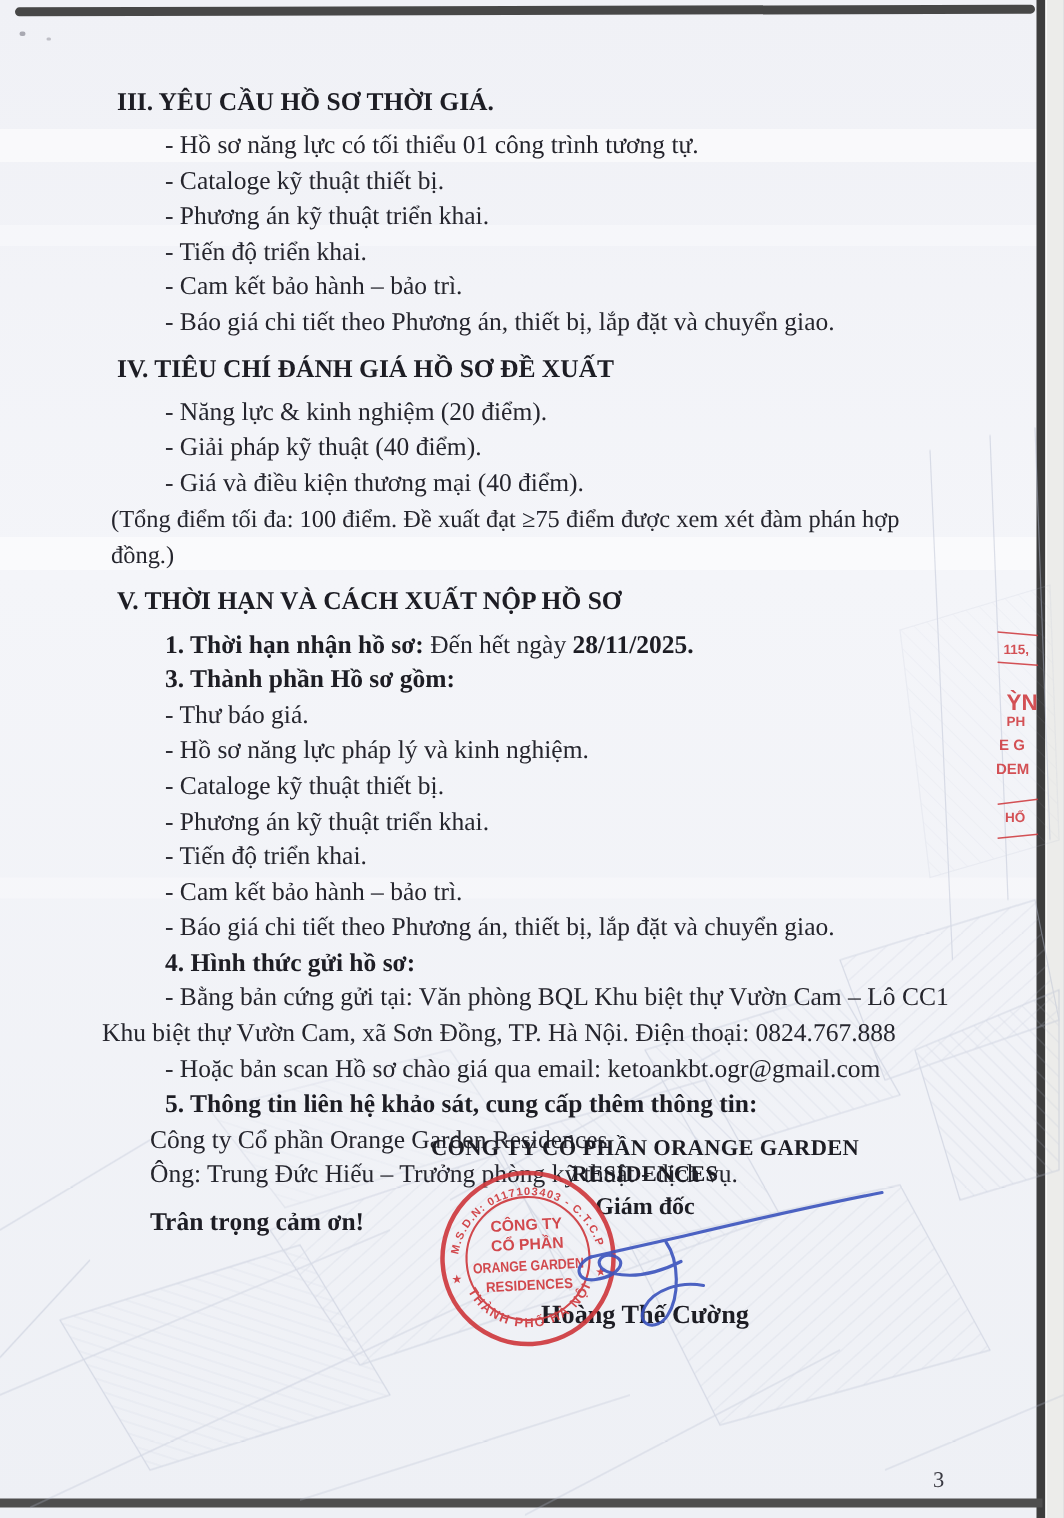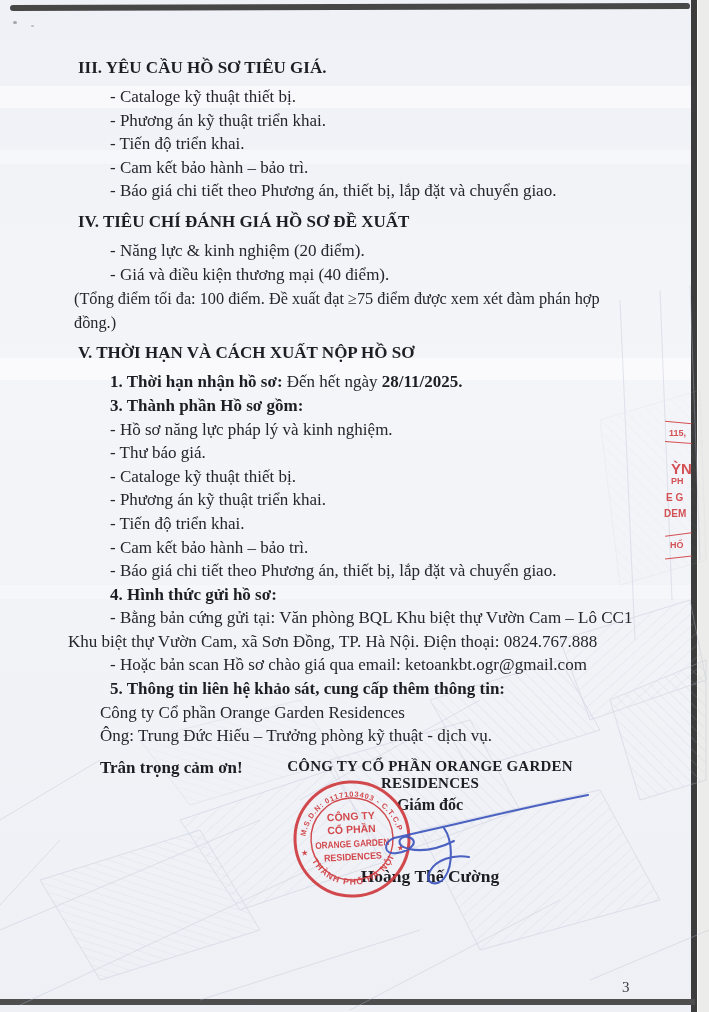--- a/index.html
+++ b/index.html
@@ -99,37 +99,39 @@
   <div class="band b4"></div>
   <div class="edge-top"></div>
   <div class="edge-right"></div>
   <div class="right-strip"></div>
   <div class="edge-bottom"></div>
   <div class="speck s1"></div>
   <div class="speck s2"></div>
 
   <div class="content">
 
-    <h3 class="first">III. YÊU CẦU HỒ SƠ TIÊU GIÁ.</h3>
+    <h3 class="first">III. YÊU CẦU HỒ SƠ THỜI GIÁ.</h3>
+    <p class="li">- Hồ sơ năng lực có tối thiểu 01 công trình tương tự.</p>
     <p class="li">- Cataloge kỹ thuật thiết bị.</p>
     <p class="li">- Phương án kỹ thuật triển khai.</p>
     <p class="li">- Tiến độ triển khai.</p>
     <p class="li">- Cam kết bảo hành – bảo trì.</p>
     <p class="li">- Báo giá chi tiết theo Phương án, thiết bị, lắp đặt và chuyển giao.</p>
 
     <h3>IV. TIÊU CHÍ ĐÁNH GIÁ HỒ SƠ ĐỀ XUẤT</h3>
     <p class="li">- Năng lực &amp; kinh nghiệm (20 điểm).</p>
+    <p class="li">- Giải pháp kỹ thuật (40 điểm).</p>
     <p class="li">- Giá và điều kiện thương mại (40 điểm).</p>
     <p class="note">(Tổng điểm tối đa: 100 điểm. Đề xuất đạt ≥75 điểm được xem xét đàm phán hợp đồng.)</p>
 
     <h3>V. THỜI HẠN VÀ CÁCH XUẤT NỘP HỒ SƠ</h3>
     <p class="num"><b>1. Thời hạn nhận hồ sơ:</b> <span>Đến hết ngày</span> <b>28/11/2025.</b></p>
     <p class="num"><b>3. Thành phần Hồ sơ gồm:</b></p>
+    <p class="li">- Thư báo giá.</p>
     <p class="li">- Hồ sơ năng lực pháp lý và kinh nghiệm.</p>
-    <p class="li">- Thư báo giá.</p>
     <p class="li">- Cataloge kỹ thuật thiết bị.</p>
     <p class="li">- Phương án kỹ thuật triển khai.</p>
     <p class="li">- Tiến độ triển khai.</p>
     <p class="li">- Cam kết bảo hành – bảo trì.</p>
     <p class="li">- Báo giá chi tiết theo Phương án, thiết bị, lắp đặt và chuyển giao.</p>
     <p class="num"><b>4. Hình thức gửi hồ sơ:</b></p>
     <p class="wrapline">- Bằng bản cứng gửi tại: Văn phòng BQL Khu biệt thự Vườn Cam – Lô CC1 Khu biệt thự Vườn Cam, xã Sơn Đồng, TP. Hà Nội. Điện thoại: 0824.767.888</p>
     <p class="wrapline">- Hoặc bản scan Hồ sơ chào giá qua email: ketoankbt.ogr@gmail.com</p>
     <p class="num"><b>5. Thông tin liên hệ khảo sát, cung cấp thêm thông tin:</b></p>
     <p class="contact">Công ty Cổ phần Orange Garden Residences</p>

